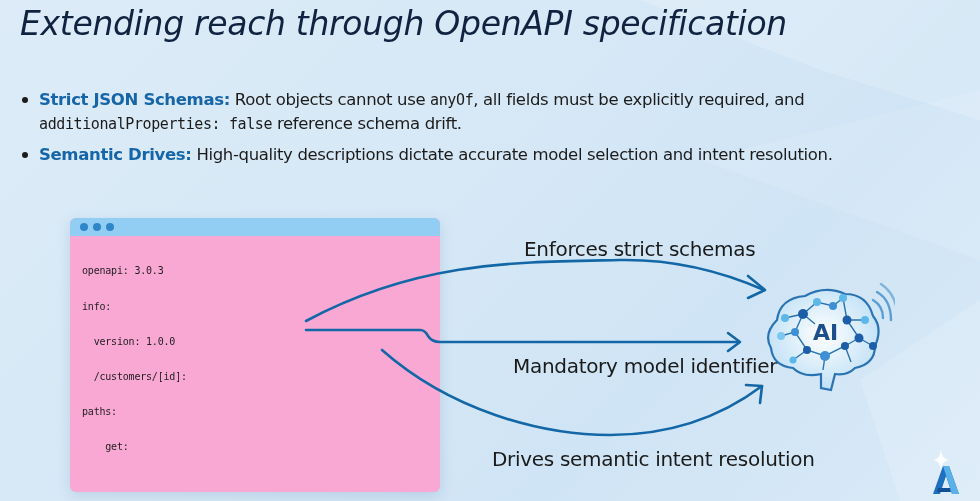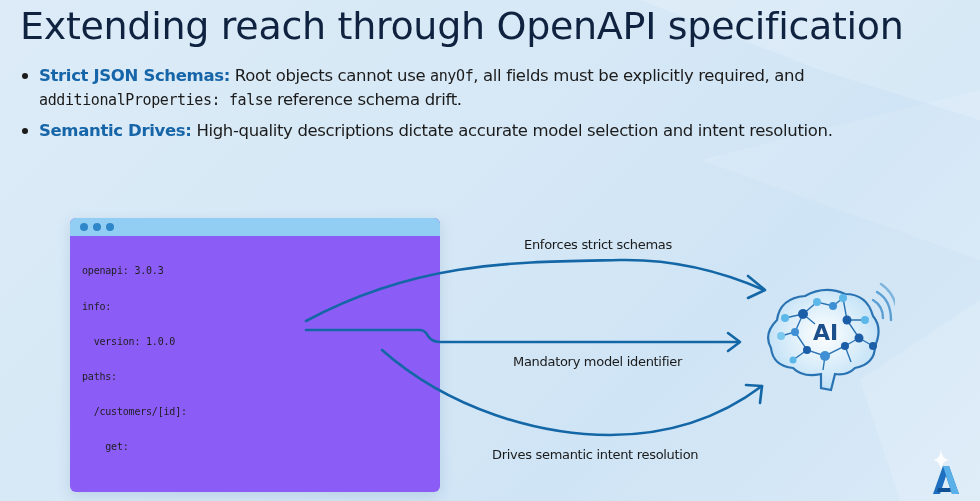--- a/index.html
+++ b/index.html
@@ -4,57 +4,58 @@
 <style>
   html, body { margin: 0; padding: 0; }
   body {
     width: 980px; height: 501px; overflow: hidden; position: relative;
     background: linear-gradient(135deg, #dcebf7 0%, #d6e8f6 45%, #cfe4f5 70%, #d9eaf7 100%);
     font-family: "DejaVu Sans", sans-serif;
   }
   .bg-shape { position: absolute; pointer-events: none; }
   .title {
     position: absolute; left: 20px; top: 4px;
-    font-size: 38px; color: #0f2340; font-weight: 500; letter-spacing: -0.3px;
+    font-size: 33px; color: #0f2340; font-weight: 500; letter-spacing: -0.3px;
     font-family: "DejaVu Sans", sans-serif;
     white-space: nowrap;
+    font-style: italic;
   }
-  .bullets { position: absolute; left: 20px; top: 64px; width: 950px; }
+  .bullets { position: absolute; left: 20px; top: 88px; width: 950px; }
   .bullet {
     position: relative; padding-left: 19px; font-size: 16.5px; line-height: 23px;
     color: #1b1b1b; margin-bottom: 7px; font-family: "DejaVu Sans", sans-serif;
     letter-spacing: -0.35px;
   }
   .bullet::before {
     content: ""; position: absolute; left: 2px; top: 9px; width: 6px; height: 6px;
     background: #1b1b1b; border-radius: 50%;
   }
   .bullet .lead { color: #1565a8; font-weight: bold; }
   .bullet code { font-family: "DejaVu Sans Mono", monospace; font-size: 15px; letter-spacing: -0.4px; }
 
   .code-window {
     position: absolute; left: 70px; top: 218px; width: 370px; height: 274px;
-    background: #8b5cf6; border-radius: 6px;
+    background: #f9a8d4; border-radius: 6px;
     box-shadow: 0 4px 14px rgba(60,110,160,0.18);
     overflow: hidden;
   }
   .code-titlebar {
     height: 18px; background: #92cdf3; position: relative;
   }
   .dot { position: absolute; top: 5px; width: 8px; height: 8px; border-radius: 50%; background: #2f86c9; }
   .code-body {
     position: absolute; left: 12px; top: 24px;
     font-family: "DejaVu Sans Mono", monospace; font-size: 10px; line-height: 11.7px;
     color: #1e1e1e; white-space: pre; letter-spacing: -0.2px;
   }
   .code-line { height: 11.7px; }
 
   .arrows { position: absolute; left: 0; top: 0; width: 980px; height: 501px; pointer-events: none; }
   .arrow-label {
-    position: absolute; font-size: 13px; color: #1a1a1a; white-space: nowrap;
+    position: absolute; font-size: 20px; color: #1a1a1a; white-space: nowrap;
     font-family: "DejaVu Sans", sans-serif; letter-spacing: -0.3px;
   }
   .brain { position: absolute; left: 755px; top: 280px; width: 140px; height: 130px; }
   .logo { position: absolute; left: 927px; top: 450px; width: 36px; height: 46px; }
 </style>
 </head>
 <body>
 
 <svg class="bg-shape" width="980" height="501" style="left:0;top:0;">
   <polygon points="640,0 980,0 980,120 820,70" fill="#ffffff" opacity="0.18"></polygon>
@@ -72,22 +73,22 @@
 <div class="code-window">
   <div class="code-titlebar">
     <span class="dot" style="left:10px"></span>
     <span class="dot" style="left:23px"></span>
     <span class="dot" style="left:36px"></span>
   </div>
   <div class="code-body">
     <div class="code-line"><span></span><span>openapi: 3.0.3</span></div>
     <div class="code-line"><span></span><span>info:</span></div>
     <div class="code-line"><span>  </span><span>version: 1.0.0</span></div>
+    <div class="code-line"><span>  </span><span>/customers/[id]:</span></div>
     <div class="code-line"><span></span><span>paths:</span></div>
-    <div class="code-line"><span>  </span><span>/customers/[id]:</span></div>
     <div class="code-line"><span>    </span><span>get:</span></div>
     
     
     
     
     
     
     
     
     

